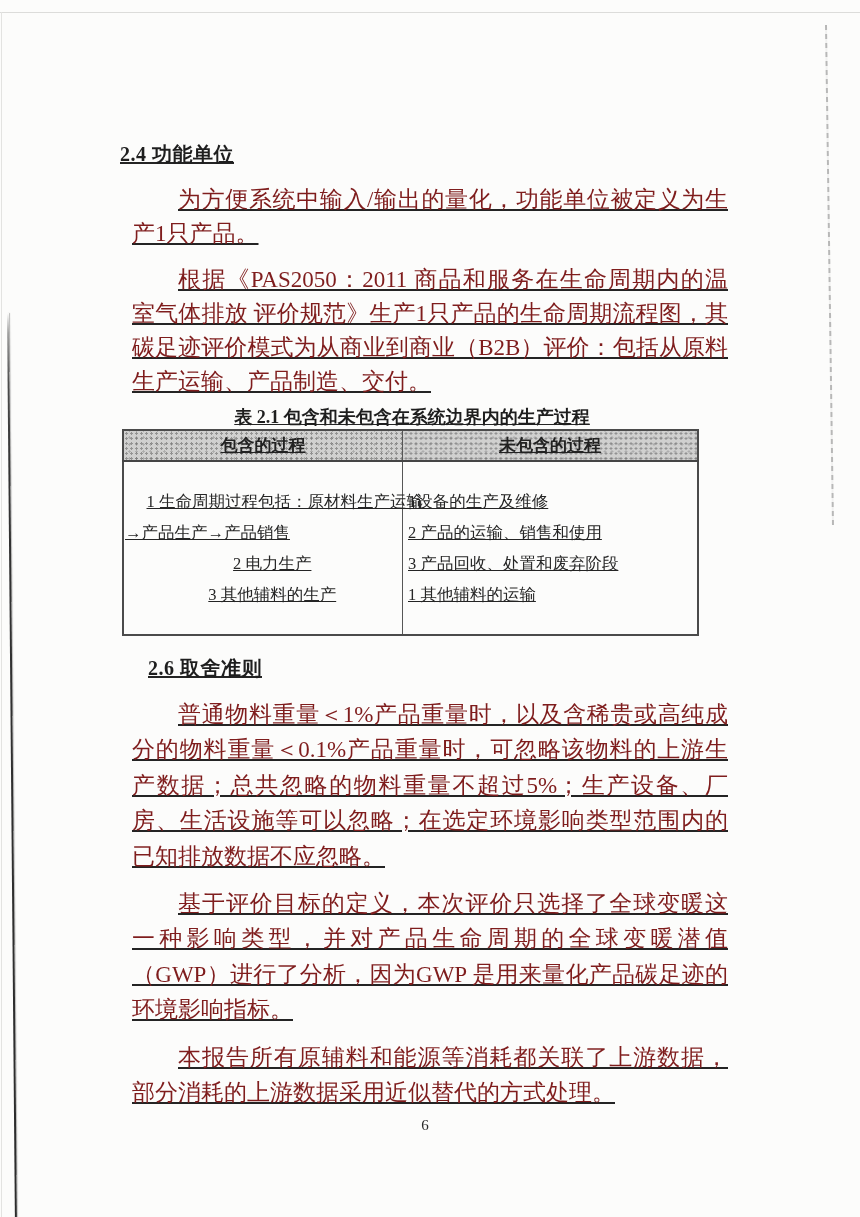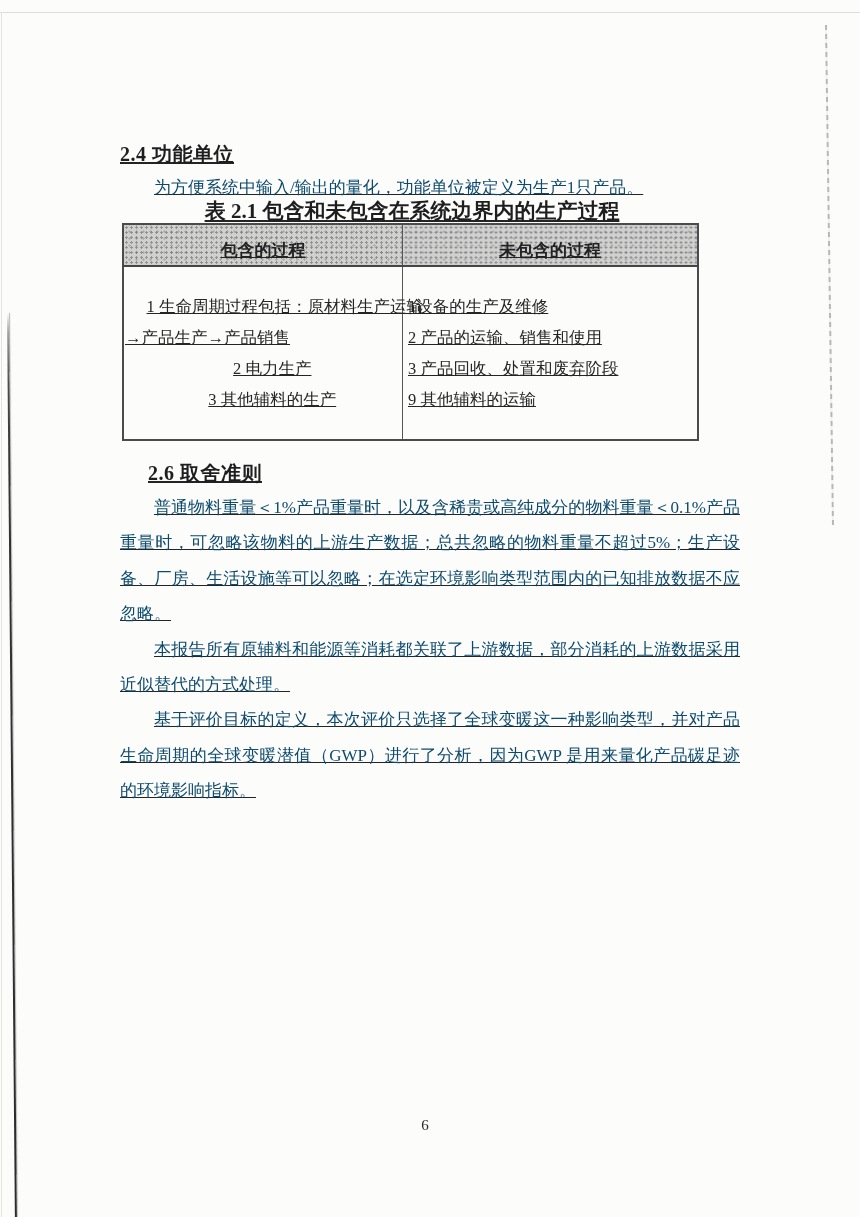--- a/index.html
+++ b/index.html
@@ -33,39 +33,39 @@
   }
   
   .content { position: absolute; left: 120px; top: 0; width: 620px; text-decoration: underline; }
   .sec {
     margin: 0; font-size: 20px; font-weight: bold; line-height: 34px;
     color: #1e1e1e; letter-spacing: .5px;
   }
   .h24 { margin-top: 137px; }
   .h26 { margin-top: 15px; margin-left: 28px; }
   .para {
-    margin: 0; font-size: 17px; line-height: 34px;
+    margin: 12px; font-size: 23px; line-height: 34px;
     text-align: justify; text-justify: inter-ideograph; text-indent: 2em;
-    color: #0c4a6e;
+    color: #7f1d1d;
   }
   .gap3 { margin-top: 3px; }
   .s26 { line-height: 35.4px; }
   
   .caption {
-    margin-top: -6px; line-height: 24px; font-size: 21px; font-weight: bold;
+    margin-top: -6px; line-height: 24px; font-size: 18px; font-weight: bold;
     text-align: center; transform: translateX(-18px); color: #1e1e1e;
   }
   table.boundary {
     width: 577px; margin-left: 2px; border-collapse: collapse;
     border: 2px solid #4b4b4b; table-layout: fixed;
     background: #fcfcfb;
   }
   table.boundary th {
     height: 26px; font-size: 17px; font-weight: bold; text-align: center;
-    color: #222; border-bottom: 2px solid #454545; padding: 12px 0 2px 0;
+    color: #222; border-bottom: 2px solid #454545; padding: 1px 0 2px 0;
     background-color: #d0d0cf;
     background-image:
       radial-gradient(rgba(85,85,85,.5) 1px, transparent 1.3px),
       radial-gradient(rgba(120,120,120,.38) 1px, transparent 1.3px);
     background-size: 5px 5px, 7px 7px;
     background-position: 0 0, 2px 3px;
   }
   table.boundary th.col-included { width: 278px; border-right: 1px solid #565656; }
   table.boundary td {
     vertical-align: top; height: 138px;
@@ -90,20 +90,21 @@
   <div class="edge-top"></div>
   <div class="edge-left"></div>
   <div class="artifact-left"></div>
   <div class="artifact-right"></div>
 
   <div class="content">
 
     <h2 class="sec h24">2.4 功能单位</h2>
     <p class="para">为方便系统中输入/输出的量化，功能单位被定义为生产1只产品。</p>
 
+    <p class="para">根据《PAS2050：2011 商品和服务在生命周期内的温室气体排放 评价规范》生产1只产品的生命周期流程图，其碳足迹评价模式为从商业到商业（B2B）评价：包括从原料生产运输、产品制造、交付。</p>
 
     <div class="caption">表 2.1 包含和未包含在系统边界内的生产过程</div>
 
     <table class="boundary">
       <thead>
         <tr>
           <th class="col-included">包含的过程</th>
           <th>未包含的过程</th>
         </tr>
       </thead>
@@ -112,28 +113,28 @@
           <td class="cell-included">
             <div class="tl i1">1 生命周期过程包括：原材料生产运输</div>
             <div class="tl hang">→产品生产→产品销售</div>
             <div class="tl i1">2 电力生产</div>
             <div class="tl i1">3 其他辅料的生产</div>
           </td>
           <td class="cell-excluded">
             <div class="tl">1设备的生产及维修</div>
             <div class="tl">2 产品的运输、销售和使用</div>
             <div class="tl">3 产品回收、处置和废弃阶段</div>
-            <div class="tl">9 其他辅料的运输</div>
+            <div class="tl">1 其他辅料的运输</div>
           </td>
         </tr>
       </tbody>
     </table>
 
     <h2 class="sec h26">2.6 取舍准则</h2>
     <p class="para s26">普通物料重量＜1%产品重量时，以及含稀贵或高纯成分的物料重量＜0.1%产品重量时，可忽略该物料的上游生产数据；总共忽略的物料重量不超过5%；生产设备、厂房、生活设施等可以忽略；在选定环境影响类型范围内的已知排放数据不应忽略。</p>
+    <p class="para s26">基于评价目标的定义，本次评价只选择了全球变暖这一种影响类型，并对产品生命周期的全球变暖潜值（GWP）进行了分析，因为GWP 是用来量化产品碳足迹的环境影响指标。</p>
     <p class="para s26">本报告所有原辅料和能源等消耗都关联了上游数据，部分消耗的上游数据采用近似替代的方式处理。</p>
-    <p class="para s26">基于评价目标的定义，本次评价只选择了全球变暖这一种影响类型，并对产品生命周期的全球变暖潜值（GWP）进行了分析，因为GWP 是用来量化产品碳足迹的环境影响指标。</p>
 
   </div>
 
   <div class="page-number">6</div>
 
 </div>
 
 </body></html>

